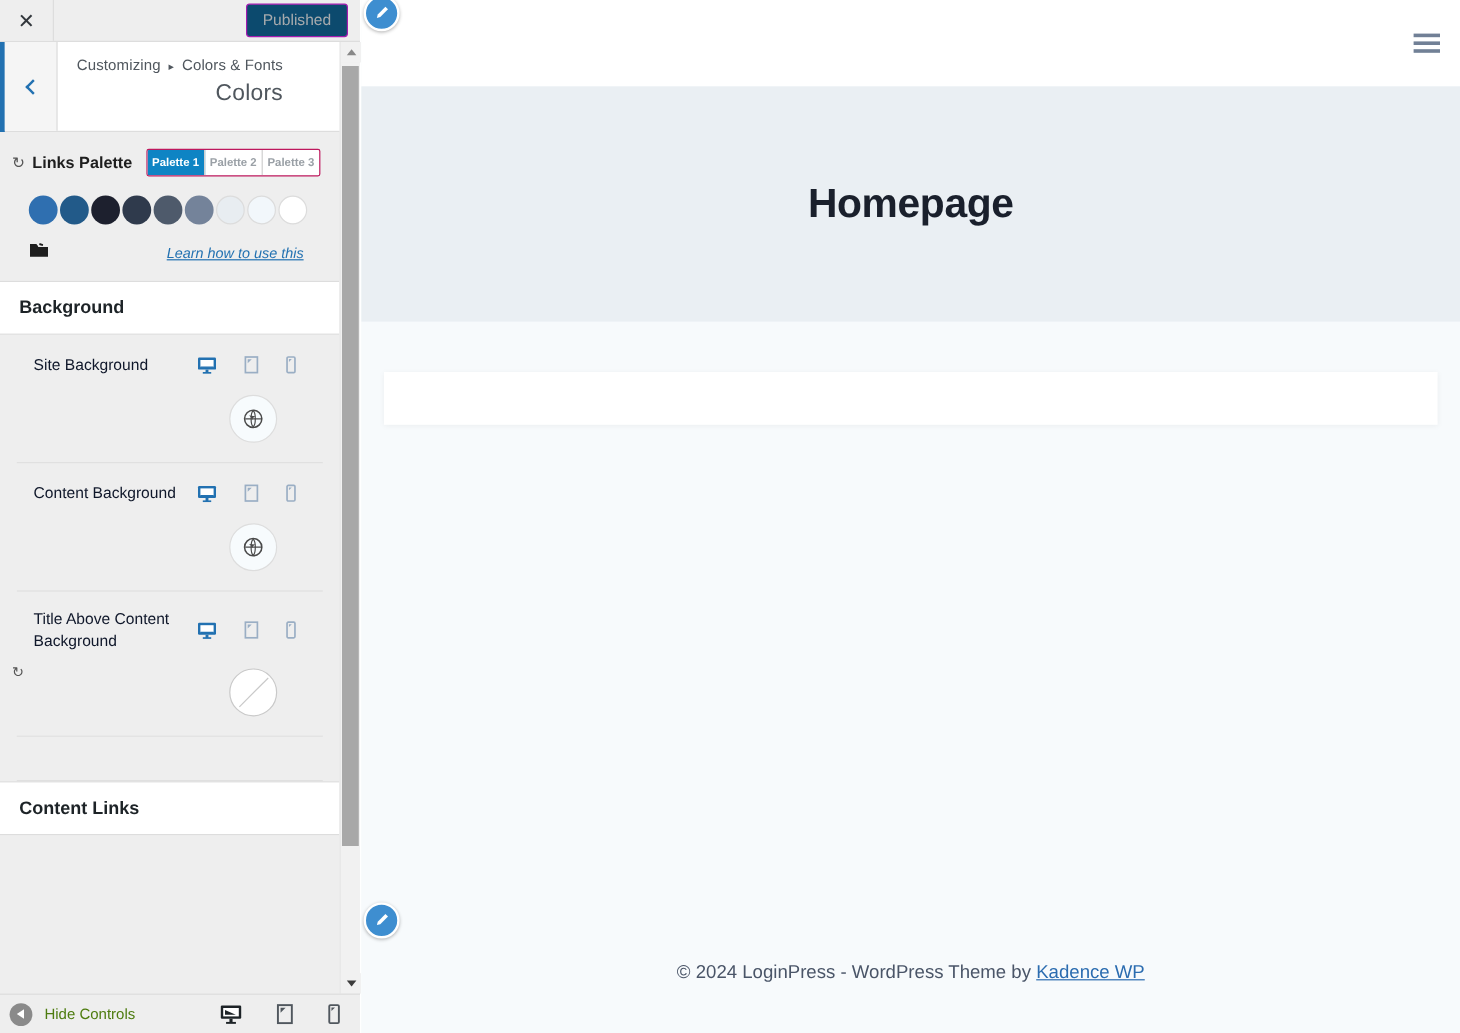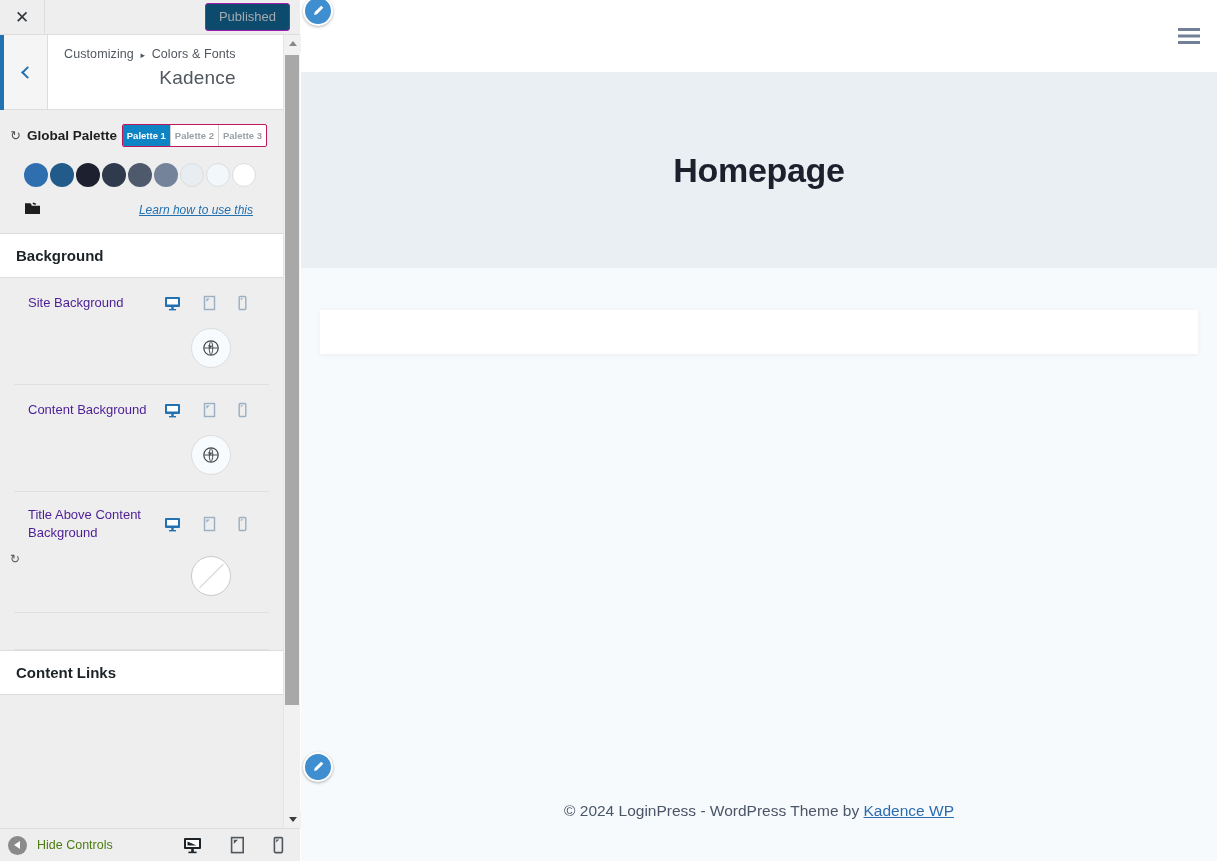--- a/index.html
+++ b/index.html
@@ -151,21 +151,21 @@
     margin: 0 14px;
     position: relative;
   }
   .ctrl:last-child { border-bottom: none; }
   .ctrl-top { display: flex; align-items: center; min-height: 22px; }
   .ctrl-reset {
     position: absolute; left: -4px; top: 50%;
     font-size: 12px; color: #555; transform: scaleX(-1);
   }
   .ctrl-label {
-    font-size: 13px; color: #4c1d95; line-height: 18px;
+    font-size: 13px; color: #0f172a; line-height: 18px;
     width: 120px; flex: 0 0 120px;
   }
   .ctrl-label.wide { width: 190px; flex: 0 0 190px; }
   .device-icons { display: flex; gap: 22px; margin-left: 16px; }
   .dev-ico { cursor: pointer; line-height: 0; }
   .color-area {
     display: flex; justify-content: flex-end;
     padding: 14px 22px 16px 0;
   }
   .color-area.inline { padding: 0; align-items: center; }
@@ -301,30 +301,30 @@
       <div class="accent-bar"></div>
       <div class="back-btn">
         <span class="chev-left"></span>
       </div>
       <div class="panel-titles">
         <div class="breadcrumb">
           <span>Customizing</span>
           <span class="bc-sep">▸</span>
           <span>Colors &amp; Fonts</span>
         </div>
-        <div class="panel-title">Kadence</div>
+        <div class="panel-title">Colors</div>
       </div>
     </div>
 
     <div class="panel-body">
 
       <div class="gp-block">
         <div class="gp-row">
           <span class="reset-icon">↺</span>
-          <span class="gp-label">Global Palette</span>
+          <span class="gp-label">Links Palette</span>
           <div class="palette-tabs">
             <div class="palette-tab active">Palette 1</div>
             <div class="palette-tab">Palette 2</div>
             <div class="palette-tab">Palette 3</div>
           </div>
         </div>
 
         <div class="swatch-row">
           <div class="swatch" style="background: rgb(47, 111, 176);"></div>
           <div class="swatch" style="background: rgb(34, 90, 137);"></div>

